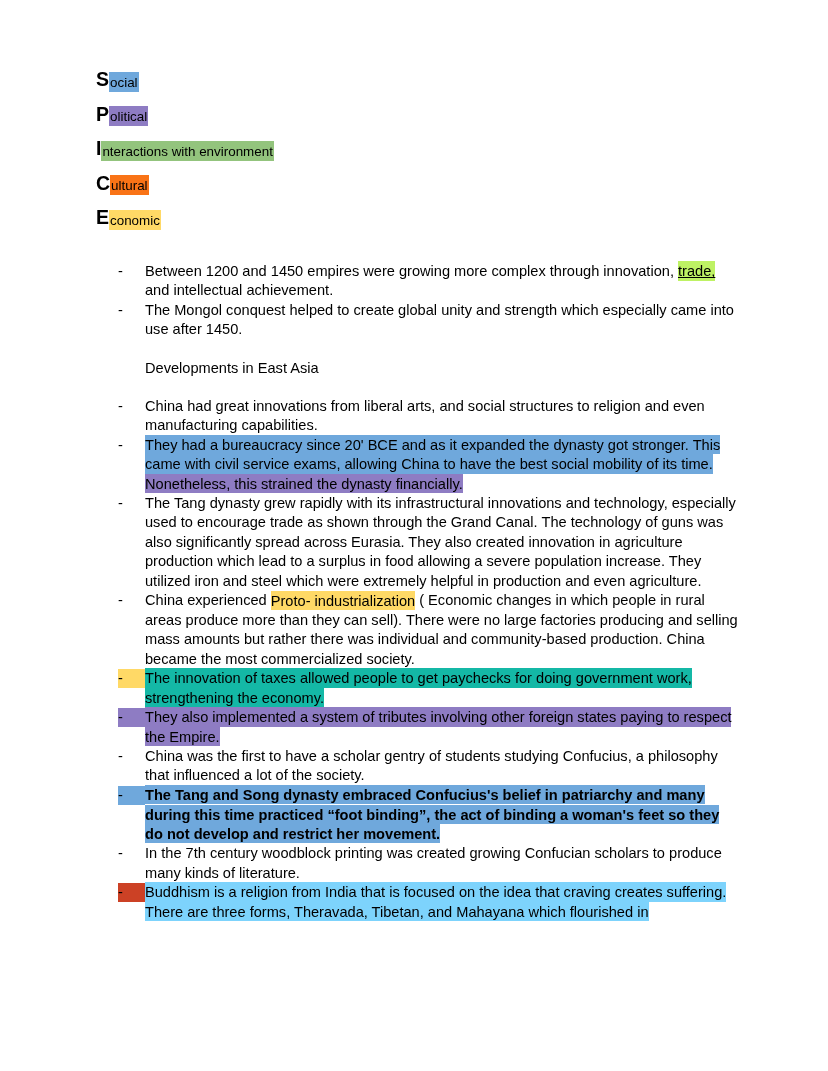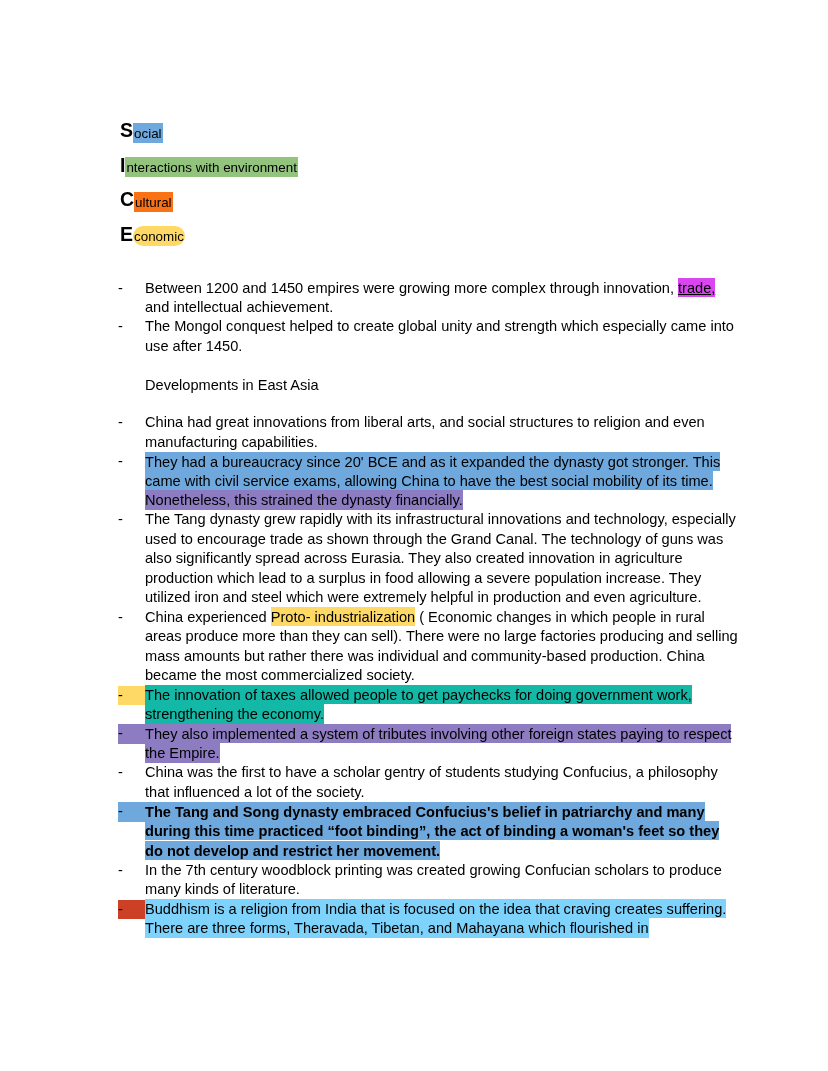--- a/index.html
+++ b/index.html
@@ -13,22 +13,21 @@
   }
   .doc-page {
     position: relative;
     width: 828px;
     height: 1071px;
     background: #ffffff;
     overflow: hidden;
   }
   
   .legend {
-    padding: 119px 0 0 96px;
-    margin-left: 24px;
+    padding: 68px 0 0 96px;
   }
   .legend-line {
     margin-bottom: 12.5px;
     white-space: nowrap;
   }
   .legend-initial {
     font-weight: 700;
     font-size: 19.5px;
     line-height: 22px;
   }
@@ -64,30 +63,31 @@
   .hl {
     padding: 1.6px 0;
   }
 </style>
 </head>
 <body>
 
 <div class="doc-page">
   <div class="legend">
       <div class="legend-line"><span class="legend-initial">S</span><span class="legend-rest" style="background-color: rgb(111, 168, 220);">ocial</span></div>
+      <div class="legend-line"><span class="legend-initial">P</span><span class="legend-rest" style="background-color: rgb(142, 124, 195);">olitical</span></div>
       <div class="legend-line"><span class="legend-initial">I</span><span class="legend-rest" style="background-color: rgb(147, 196, 125);">nteractions with environment</span></div>
       <div class="legend-line"><span class="legend-initial">C</span><span class="legend-rest" style="background-color: #f97316;">ultural</span></div>
-      <div class="legend-line"><span class="legend-initial">E</span><span class="legend-rest" style="background-color: rgb(255, 217, 102); border-radius: 10px;">conomic</span></div>
+      <div class="legend-line"><span class="legend-initial">E</span><span class="legend-rest" style="background-color: rgb(255, 217, 102);">conomic</span></div>
     </div>
   <div class="notes">
       <div class="note-item">
         <span class="note-marker">
           <span class="marker-inner">-</span>
         </span>
-        <span class="note-text"><span>Between 1200 and 1450 empires were growing more complex through innovation, </span><span class="hl" style="background-color: #d946ef; text-decoration: underline;">trade,</span><span> and intellectual achievement.</span></span>
+        <span class="note-text"><span>Between 1200 and 1450 empires were growing more complex through innovation, </span><span class="hl" style="background-color: #bef264; text-decoration: underline;">trade,</span><span> and intellectual achievement.</span></span>
       </div>
       <div class="note-item">
         <span class="note-marker">
           <span class="marker-inner">-</span>
         </span>
         <span class="note-text"><span>The Mongol conquest helped to create global unity and strength which especially came into use after 1450.</span></span>
       </div>
       <div class="note-item heading">
         <span class="note-marker"></span>
         <span class="note-text"><span>Developments in East Asia</span></span>

